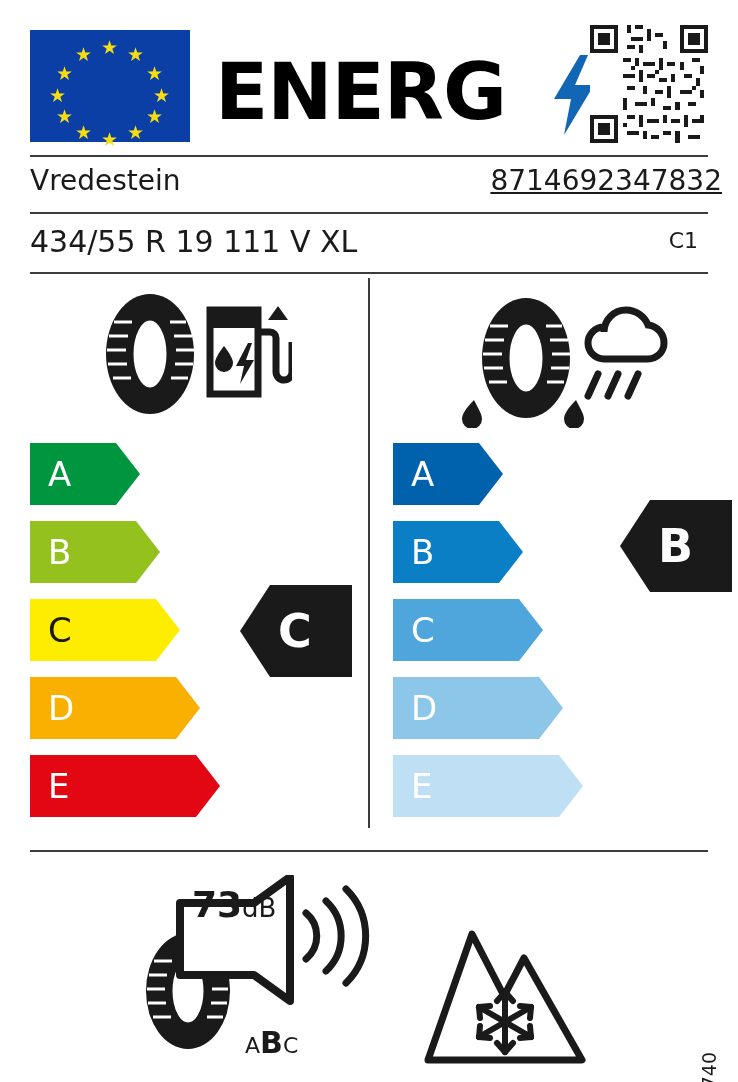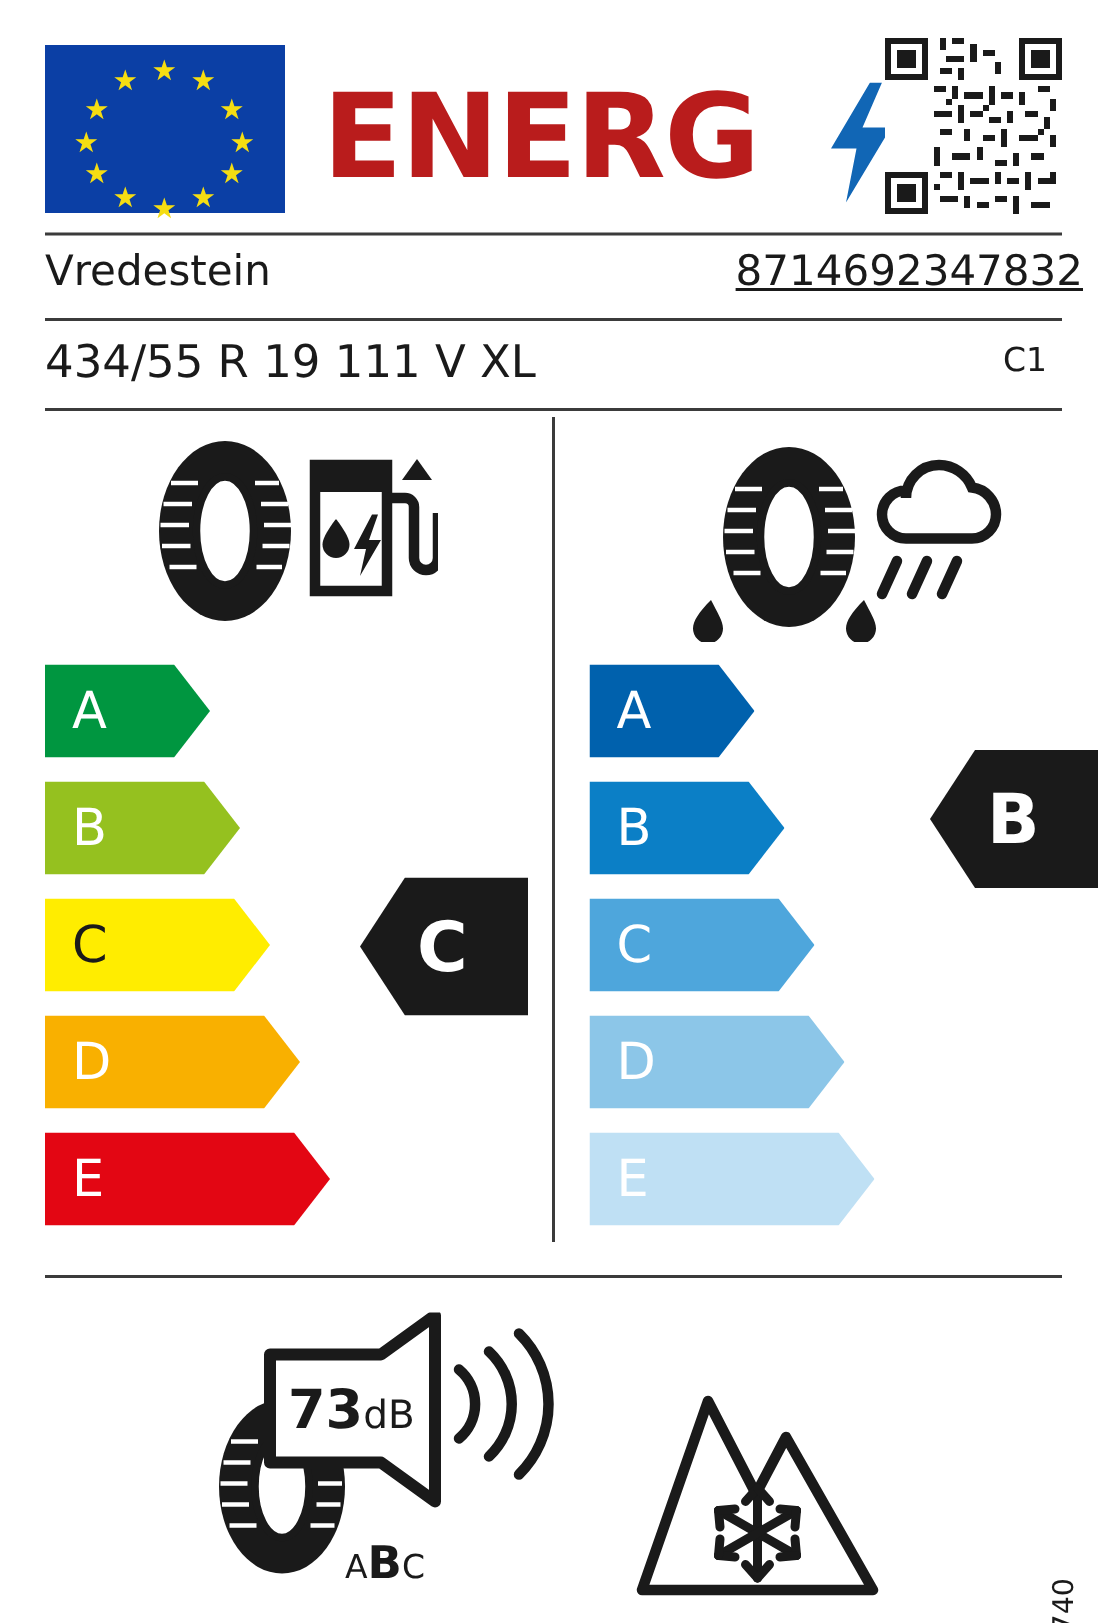--- a/index.html
+++ b/index.html
@@ -46,21 +46,21 @@
     height: 19px;
     text-align: center;
   }
   .energ-word {
     position: absolute;
     left: 185px;
     top: 22px;
     font-size: 78px;
     font-weight: bold;
     letter-spacing: -1px;
-    color: #b91c1c;
+    color: #000000;
     font-family: "DejaVu Sans", "Liberation Sans", sans-serif;
   }
   .bolt {
     position: absolute;
     left: 520px;
     top: 30px;
     width: 46px;
     height: 80px;
   }
   .qr {
@@ -189,31 +189,31 @@
   .noise-block {
     position: absolute;
     left: 120px;
     top: 875px;
     width: 260px;
     height: 190px;
   }
   .noise-db {
     position: absolute;
     left: 192px;
-    top: 920px;
+    top: 884px;
     font-size: 36px;
     font-weight: bold;
   }
   .noise-db .unit {
     font-size: 26px;
     font-weight: normal;
   }
   .noise-class {
     position: absolute;
-    left: 230px;
+    left: 245px;
     top: 1025px;
     font-size: 22px;
   }
   .noise-class .sel {
     font-size: 30px;
     font-weight: bold;
   }
   .snow-icon {
     position: absolute;
     left: 420px;

